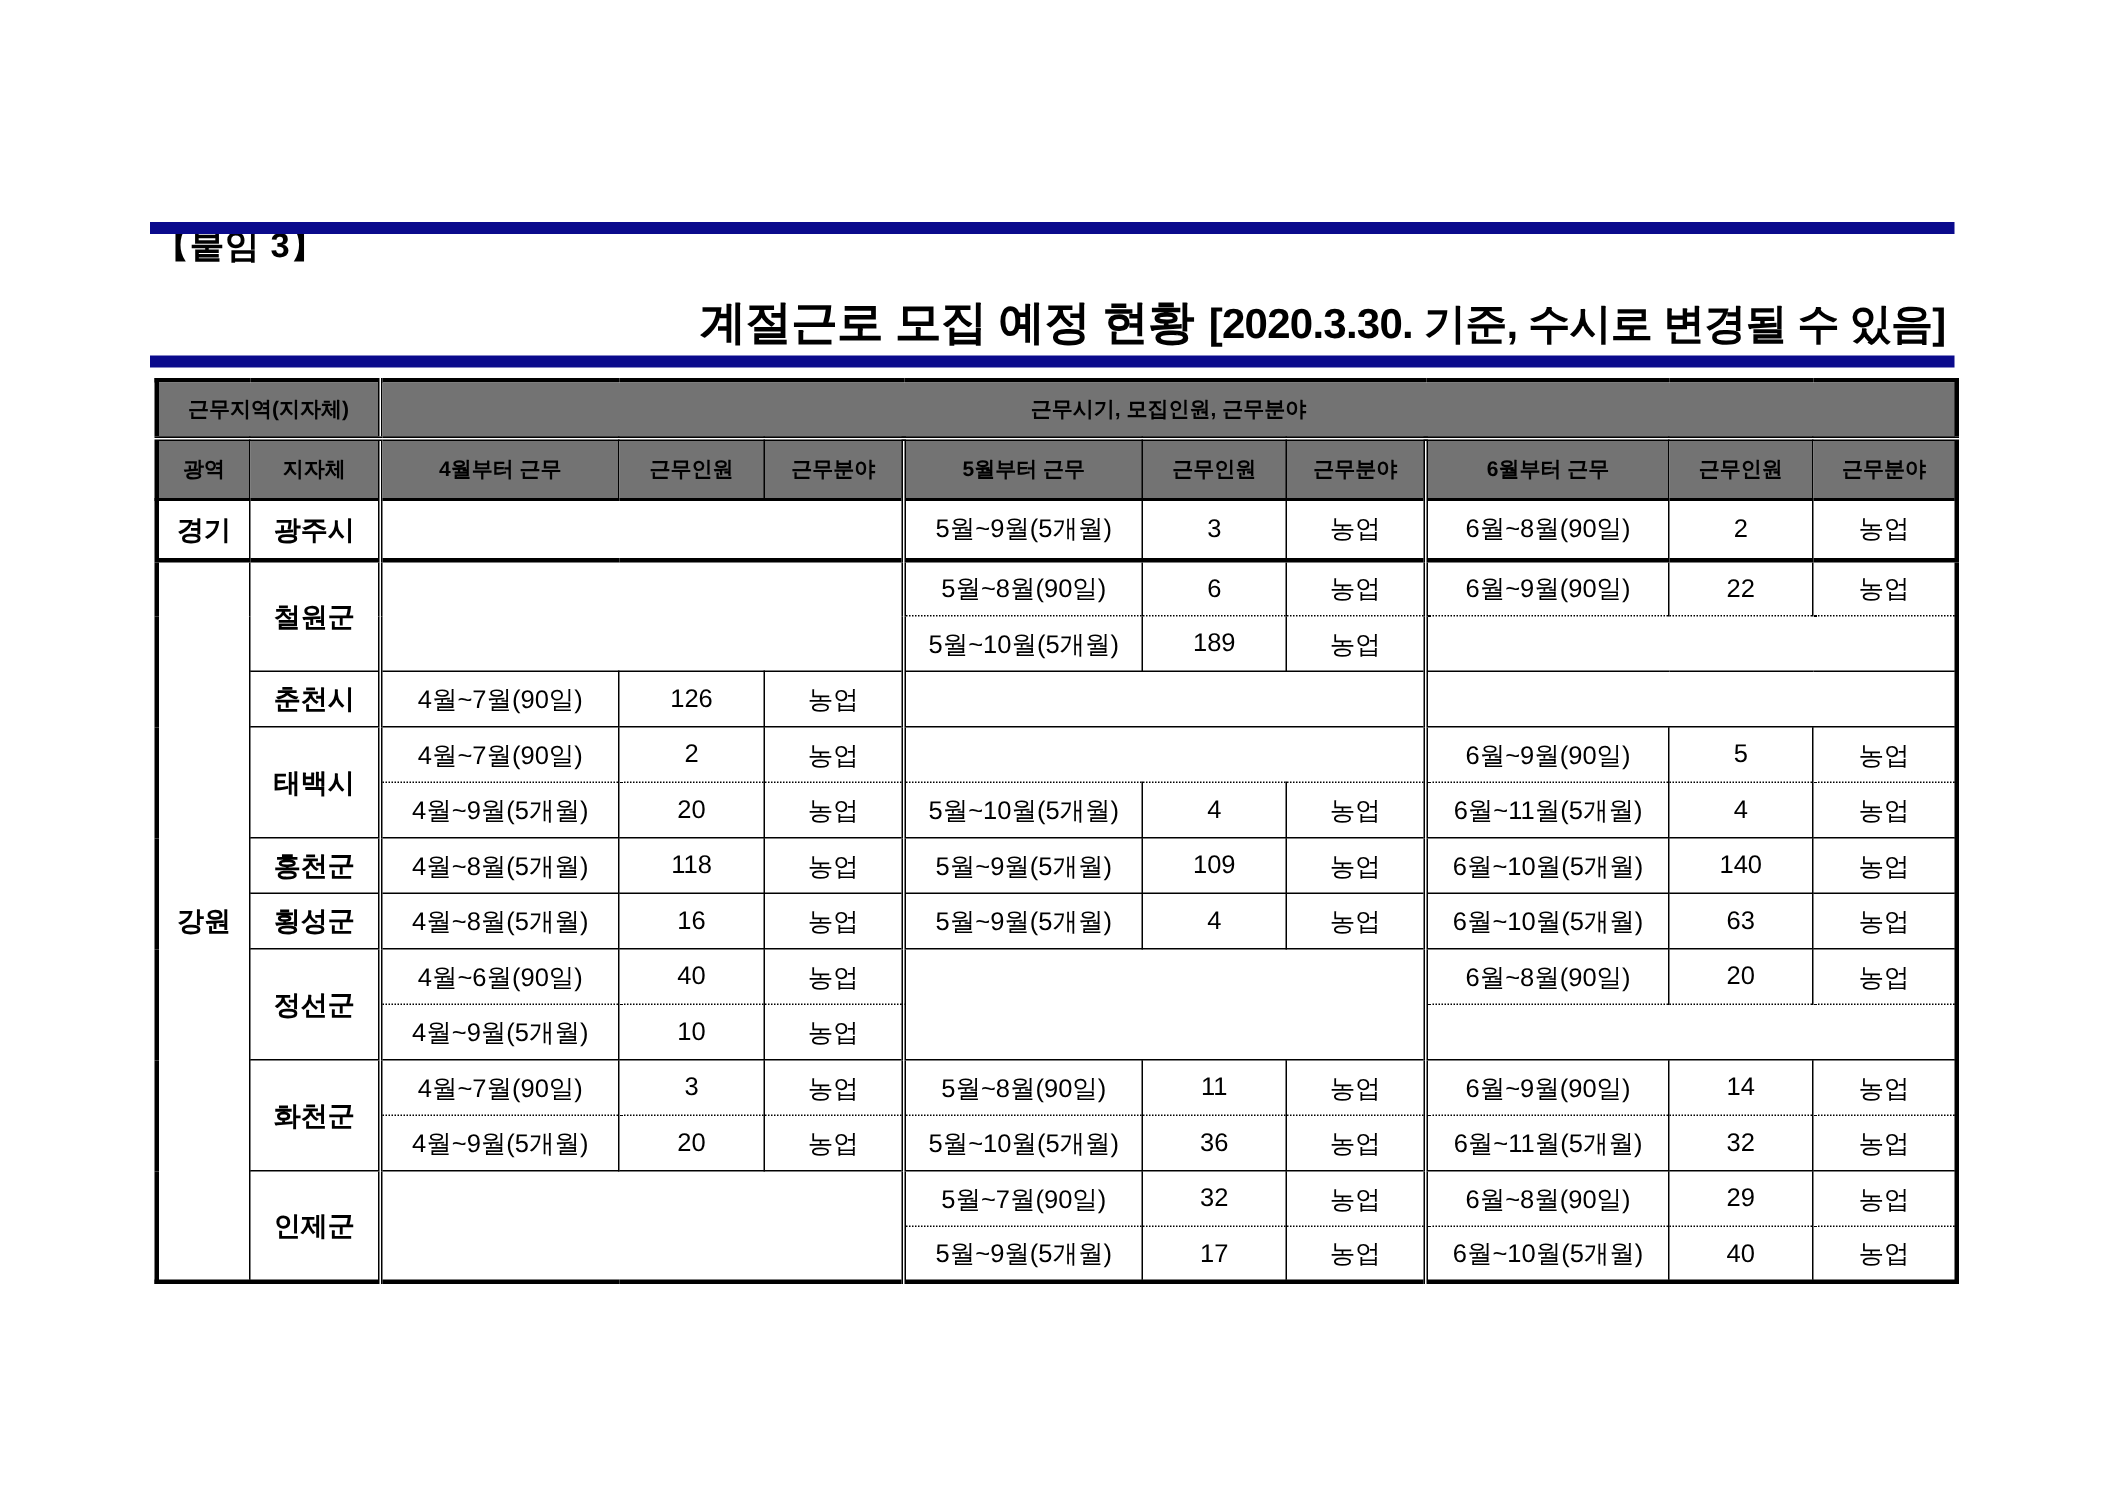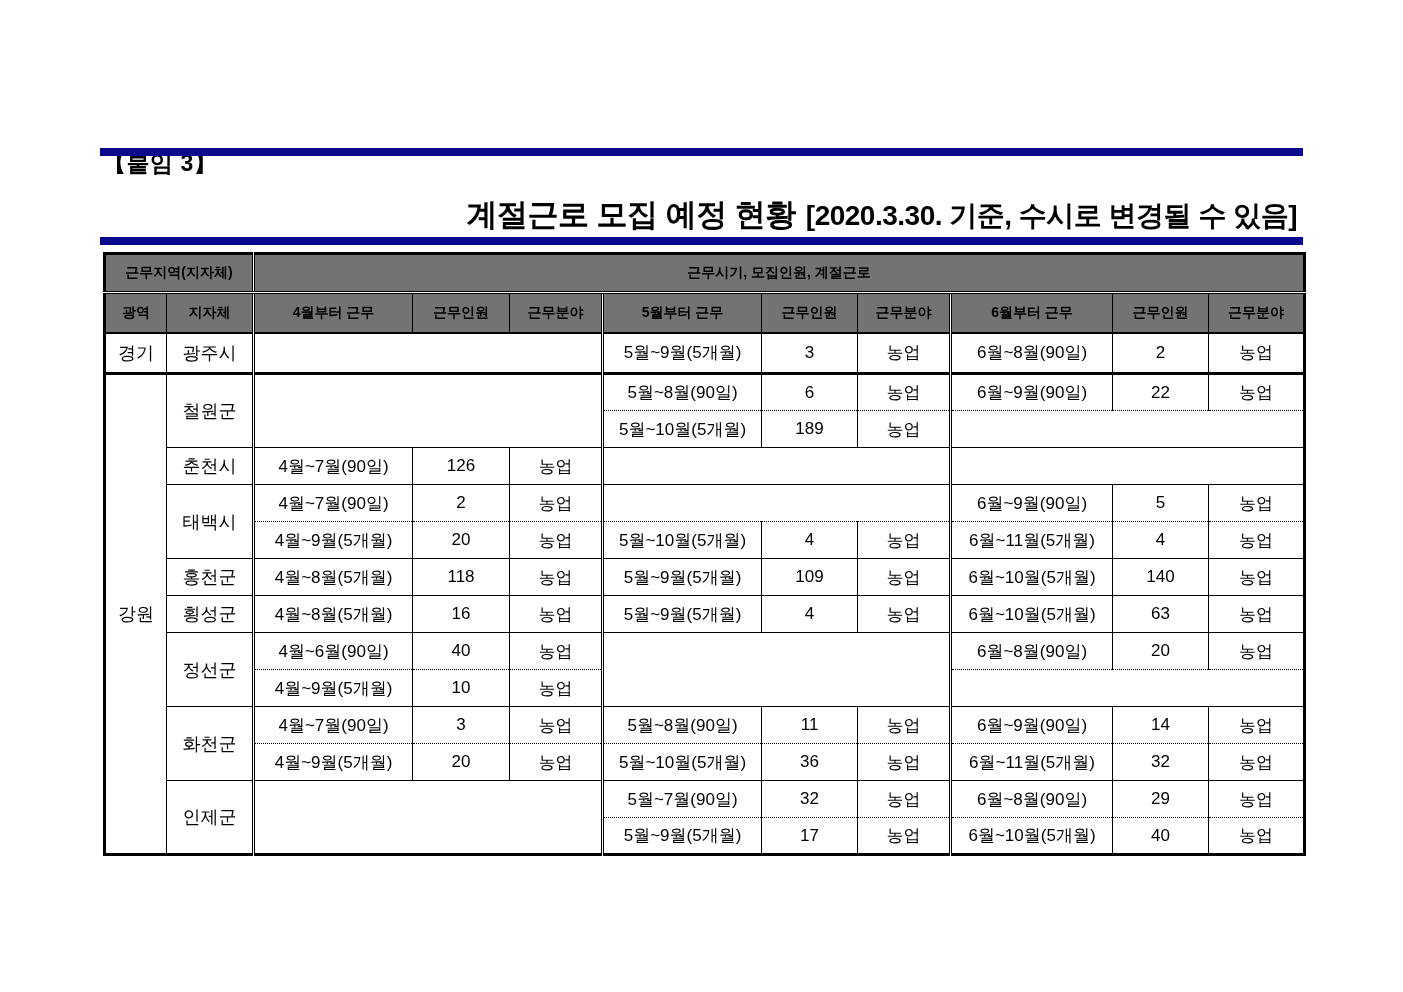--- a/index.html
+++ b/index.html
@@ -14,21 +14,21 @@
   .doc-title{font-size:31px;font-weight:bold;letter-spacing:-0.5px;line-height:45px;}
   .doc-title-note{font-size:28px;font-weight:bold;margin-left:10px;letter-spacing:-0.5px;}
 
   table.main{position:absolute;left:103px;top:252px;width:1200px;border-collapse:collapse;table-layout:fixed;border:3px solid #000;}
   td{border:1px solid #000;text-align:center;vertical-align:middle;font-size:17px;padding:0 2px;overflow:hidden;white-space:nowrap;}
   tr{height:37px;}
   tr.hr1{height:39px;}
   tr.hr2{height:40px;}
   tr.h41{height:41px;}
   td.hdr{background:#737373;font-weight:bold;font-size:14px;}
-  td.prov,td.muni{font-weight:normal;font-size:18px;}
+  td.prov,td.muni{font-weight:bold;font-size:18px;}
   td.dbl-l{border-left:3px double #000;}
   td.dot-l{border-left:1px dotted #000;}
   td.dot-t{border-top:1px dotted #000;}
   td.dot-b{border-bottom:1px dotted #000;}
   td.dbl-b{border-bottom:3px double #000;}
   td.dbl-t{border-top:3px double #000;}
   td.med-b{border-bottom:2px solid #000;}
   td.thick-t{border-top:3px solid #000;}
 </style>
 </head>
@@ -58,21 +58,21 @@
         <col style="width:96px">
         <col style="width:93px">
       <col style="width:162px">
         <col style="width:96px">
         <col style="width:96px">
     </colgroup>
 
     <tbody>
         <tr class="hr1">
       <td class="hdr dbl-b" colspan="2">근무지역(지자체)</td>
-      <td class="hdr dbl-b dbl-l" colspan="9">근무시기, 모집인원, 계절근로</td>
+      <td class="hdr dbl-b dbl-l" colspan="9">근무시기, 모집인원, 근무분야</td>
     </tr>
 
     <tr class="hr2">
       <td class="hdr dbl-t med-b">광역</td>
       <td class="hdr dbl-t med-b">지자체</td>
       <td class="hdr dbl-t med-b dbl-l">4월부터 근무</td>
       <td class="hdr dbl-t med-b dot-l">근무인원</td>
       <td class="hdr dbl-t med-b dot-l">근무분야</td>
       <td class="hdr dbl-t med-b dbl-l">5월부터 근무</td>
       <td class="hdr dbl-t med-b dot-l">근무인원</td>

